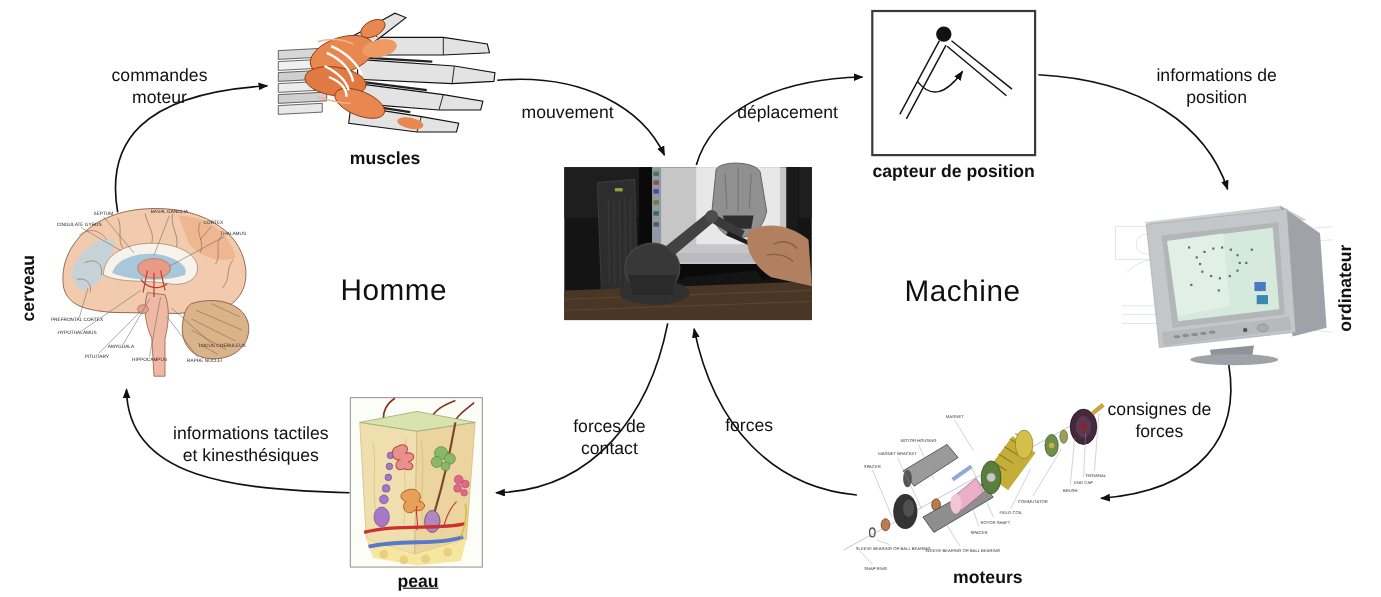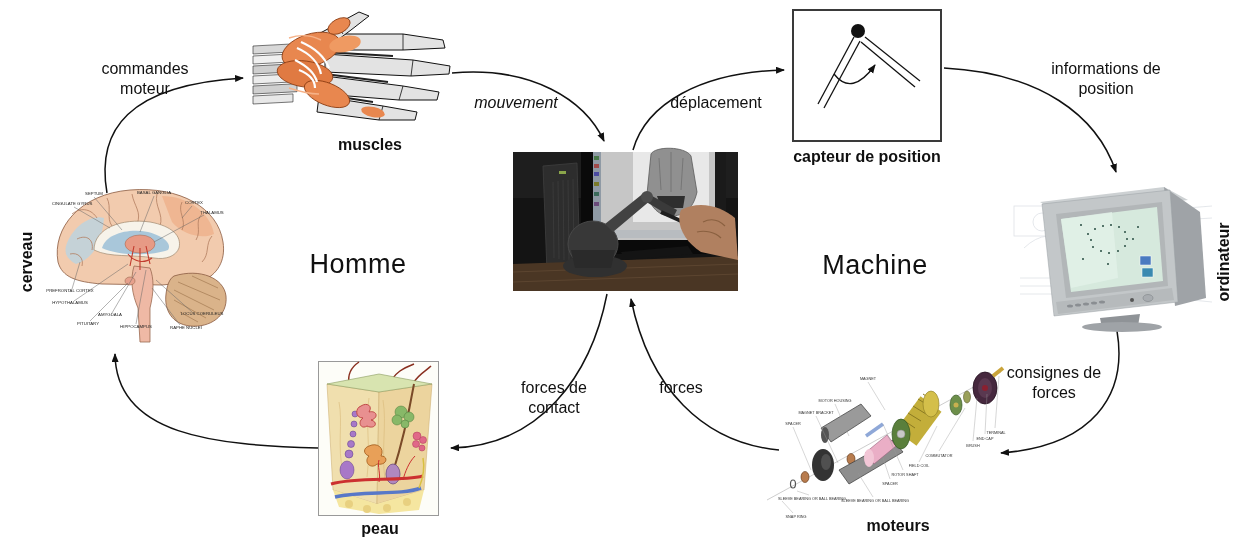--- a/index.html
+++ b/index.html
@@ -321,31 +321,33 @@
       <path d="M16,135 C45,128 80,134 102,126" stroke="#5878c8" stroke-width="3.5" fill="none"></path>
       <path d="M60,120 C62,112 58,104 60,98 M84,118 C86,110 90,100 96,94" stroke="#cc3030" stroke-width="1" fill="none"></path>
       <path d="M100,126 C104,116 106,106 104,96" stroke="#d8c040" stroke-width="1.5" fill="none"></path>
     </svg>
   </div>
 
   <div class="lbl big" style="left:358px; top:264px;">Homme</div>
   <div class="lbl big" style="left:875px; top:265px;">Machine</div>
 
   <div class="lbl bold vert" style="left:27px; top:262px;">cerveau</div>
-  <div class="lbl bold" style="left:350px; top:145px;margin-left:20px;">muscles</div>
+  <div class="lbl bold" style="left:350px; top:145px;">muscles</div>
   <div class="lbl bold" style="left:867px; top:157px;">capteur de position</div>
   <div class="lbl bold vert" style="left:1224px; top:262px;">ordinateur</div>
   <div class="lbl bold" style="left:898px; top:526px;">moteurs</div>
-  <div class="lbl bold" style="left:380px; top:529px;">peau</div>
+  <div class="lbl bold" style="left:380px; top:529px;text-decoration:underline;">peau</div>
 
   <div class="lbl" style="left:118px; top:79px;margin-left:27px;">commandes
 moteur</div>
-  <div class="lbl" style="left:516px; top:103px;font-style:italic;">mouvement</div>
+  <div class="lbl" style="left:516px; top:103px;">mouvement</div>
   <div class="lbl" style="left:716px; top:103px;text-align:center;">déplacement</div>
   <div class="lbl" style="left:1106px; top:79px;">informations de
 position</div>
   <div class="lbl" style="left:1054px; top:383px;">consignes de
 forces</div>
   <div class="lbl" style="left:681px; top:388px;">forces</div>
   <div class="lbl" style="left:532px; top:398px;margin-left:22px;">forces de
 contact</div>
+  <div class="lbl" style="left:228px; top:405px;">informations tactiles
+et kinesthésiques</div>
 
 </div>
 
 </body></html>

